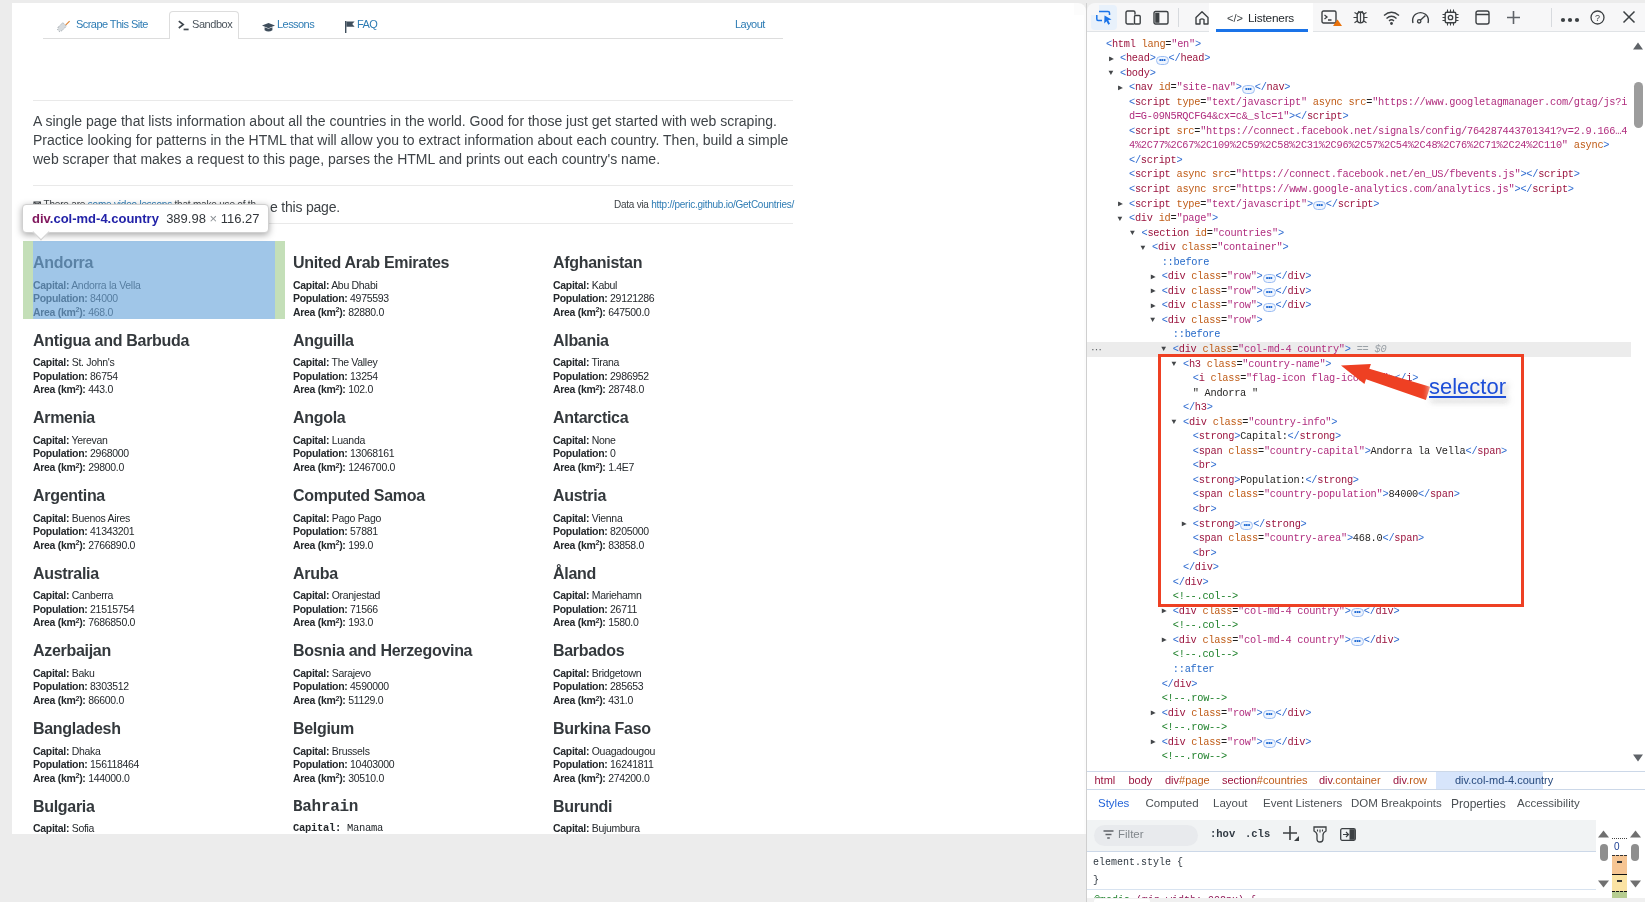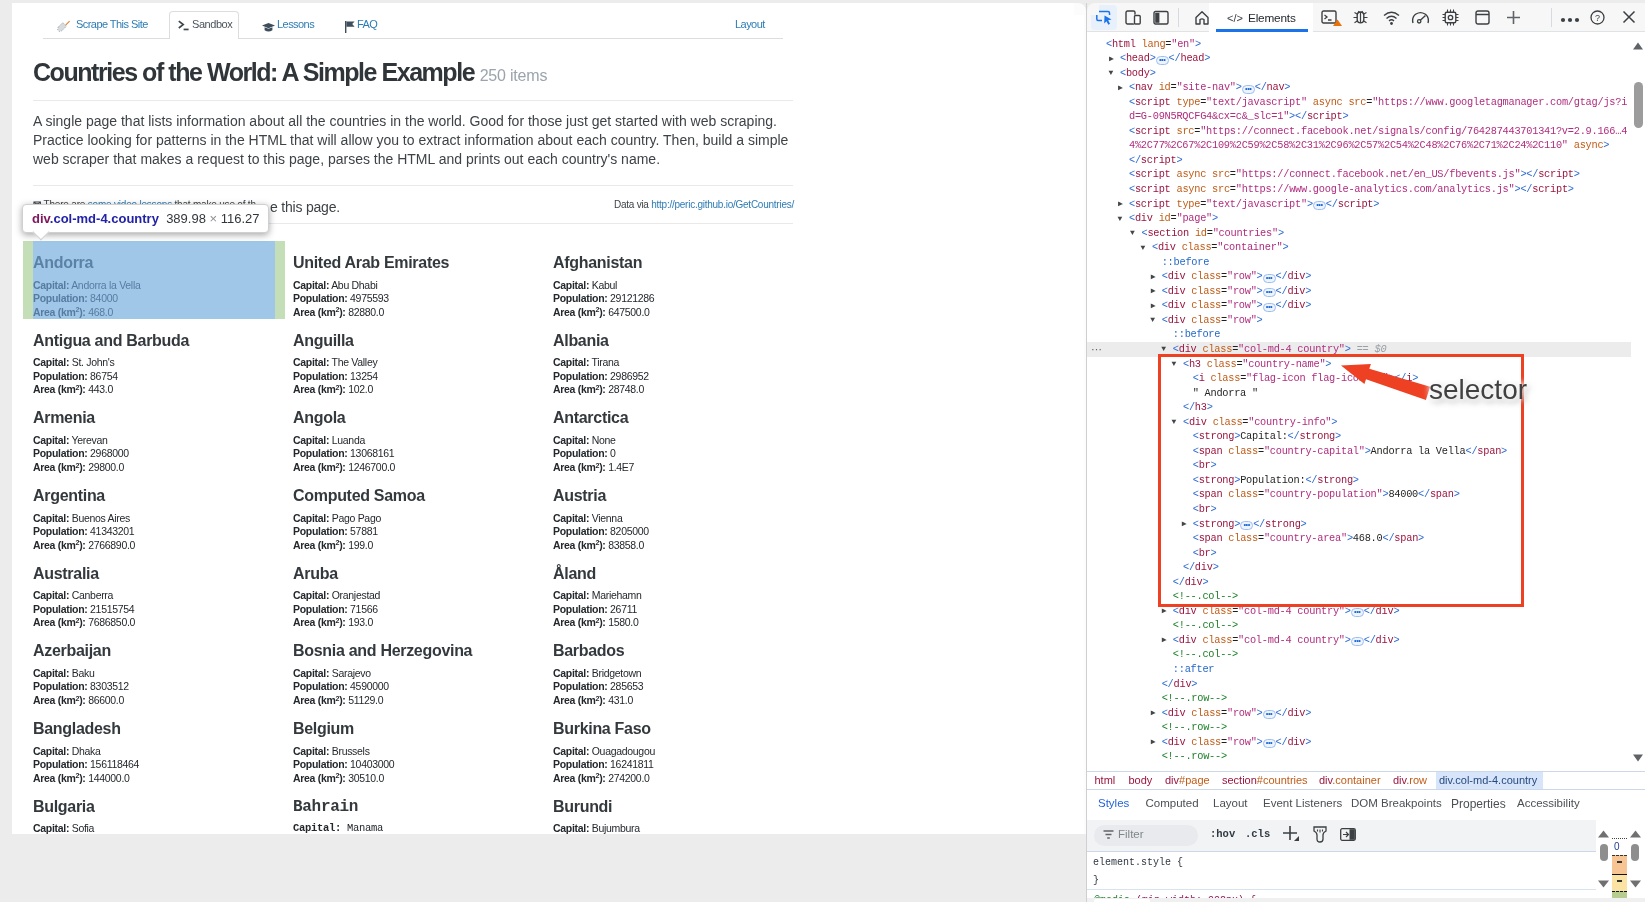--- a/index.html
+++ b/index.html
@@ -68,21 +68,20 @@
   <div class="abs" style="left:333px;top:19px;width:10px;height:12px;">
     <svg width="10" height="12" viewBox="0 0 10 12">
       <rect x="0" y="0" width="1.4" height="12" fill="#3f4e5c"></rect>
       <path d="M1.4,0.5 L9.6,0.5 L7.2,3.1 L9.6,5.7 L1.4,5.7 Z" fill="#3f4e5c"></path>
     </svg>
   </div>
   <a class="navlink abs" style="left:345px;top:17.5px;">FAQ</a>
   <a class="navlink abs" style="left:723px;top:17.5px;">Layout</a>
   <div class="abs" style="left:31px;top:37.5px;width:740px;height:1px;background:#ddd;"></div>
 
-  <div class="abs" style="left:21px;top:60px;font-size:25px;font-weight:bold;color:#303539;line-height:25px;letter-spacing:-1.45px;white-space:nowrap;">Countries of the World: A Simple Example <span style="font-size:16px;color:#9ba4ac;font-weight:normal;letter-spacing:-0.2px;">250 items</span></div>
   <div class="hr" style="top:100px;"></div>
 
   <div class="abs" style="left:21px;top:112px;font-size:14px;line-height:19.2px;color:#3e4347;letter-spacing:0;white-space:nowrap;">A single page that lists information about all the countries in the world. Good for those just get started with web scraping.<br>Practice looking for patterns in the HTML that will allow you to extract information about each country. Then, build a simple<br>web scraper that makes a request to this page, parses the HTML and prints out each country's name.</div>
 
   <div class="hr" style="top:185px;"></div>
 
   <div class="abs" style="left:21px;top:198.5px;font-size:10px;letter-spacing:-0.2px;color:#3e4347;">
     <span style="font-weight:bold;">✉</span> There are <span style="color:#2e7cb4;">some video lessons</span> that make use of th
   </div>
   <div class="abs" style="left:258px;top:198.5px;font-size:14px;letter-spacing:-0.2px;color:#3e4347;">e this page.</div>
@@ -254,21 +253,21 @@
     <rect x="1" y="1.5" width="14" height="12.5" rx="1.5" fill="none" stroke="#3c4043" stroke-width="1.4"></rect>
     <rect x="2.2" y="2.8" width="4.2" height="10" fill="#3c4043"></rect>
   </svg>
   <div class="abs" style="left:90.5px;top:5px;width:1px;height:19px;background:#d7dade;"></div>
   <svg class="abs" style="left:107px;top:7px;" width="16" height="16" viewBox="0 0 16 16">
     <path d="M2,7.5 L8,1.8 L14,7.5 L14,14 L10,14 L10,9.5 Q8,8.2 6,9.5 L6,14 L2,14 Z" fill="none" stroke="#3c4043" stroke-width="1.4" stroke-linejoin="round"></path>
   </svg>
   <div class="abs" style="left:122px;top:0;width:104px;height:28.5px;background:#fff;"></div>
   <div class="abs" style="left:129px;top:25.5px;width:92px;height:3px;background:#1a73e8;"></div>
   <div class="abs" style="left:140px;top:8.5px;font-size:11px;color:#3c4043;">&lt;/&gt;</div>
-  <div class="abs" style="left:161px;top:8px;font-size:11.8px;color:#24292e;letter-spacing:-0.2px;">Elements</div>
+  <div class="abs" style="left:161px;top:8px;font-size:11.8px;color:#24292e;letter-spacing:-0.2px;">Listeners</div>
   <svg class="abs" style="left:234px;top:7px;" width="22" height="17" viewBox="0 0 22 17">
     <rect x="1" y="1" width="14" height="12" rx="1.5" fill="none" stroke="#3c4043" stroke-width="1.4"></rect>
     <path d="M3.5,5 L6,7 L3.5,9" fill="none" stroke="#3c4043" stroke-width="1.3"></path>
     <path d="M7,10 L10.5,10" stroke="#3c4043" stroke-width="1.3"></path>
     <path d="M16.5,9.5 L21,16 L12,16 Z" fill="#e8710a"></path>
   </svg>
   <svg class="abs" style="left:265px;top:6px;" width="17" height="17" viewBox="0 0 17 17">
     <path d="M5.2,6.2 Q5.2,3 8.5,3 Q11.8,3 11.8,6.2 L11.8,10.2 Q11.8,13.8 8.5,13.8 Q5.2,13.8 5.2,10.2 Z" fill="none" stroke="#3c4043" stroke-width="1.4"></path>
     <path d="M5.2,8.5 L1.5,8.5 M11.8,8.5 L15.5,8.5 M5.6,5.2 L2.5,3.5 M11.4,5.2 L14.5,3.5 M5.6,11.8 L2.5,13.8 M11.4,11.8 L14.5,13.8 M8.5,3 L8.5,13.8 M6.3,2.2 L7.3,3.2 M10.7,2.2 L9.7,3.2" fill="none" stroke="#3c4043" stroke-width="1.2"></path>
   </svg>
@@ -357,40 +356,40 @@
 <div class="ln" style="padding-left:74.7px;"><span class="arr" style="left:63.7px;">▶</span><span class="br">&lt;</span><span class="tg">div</span> <span class="an">class</span>=<span class="av">"row"</span><span class="br">&gt;</span><span class="dots">•••</span><span class="br">&lt;/</span><span class="tg">div</span><span class="br">&gt;</span></div>
 <div class="ln" style="padding-left:74.7px;"><span class="cm">&lt;!--.row--&gt;</span></div>
 <div class="ln" style="padding-left:74.7px;"><span class="arr" style="left:63.7px;">▶</span><span class="br">&lt;</span><span class="tg">div</span> <span class="an">class</span>=<span class="av">"row"</span><span class="br">&gt;</span><span class="dots">•••</span><span class="br">&lt;/</span><span class="tg">div</span><span class="br">&gt;</span></div>
 <div class="ln" style="padding-left:74.7px;"><span class="cm">&lt;!--.row--&gt;</span></div>
   </div>
 
   <div class="abs" style="left:71px;top:350.5px;width:366px;height:253px;border:3px solid #ee4023;z-index:20;"></div>
   <svg class="abs" style="left:252.0px;top:359.1px;z-index:21;" width="93" height="40" viewBox="0 0 93 40">
     <polygon points="2.0,3.4 25.4,22.0 27.0,17.2 86.9,38.1 91.1,24.8 30.3,6.8 31.9,2.0" fill="#ee4023"></polygon>
   </svg>
-  <div class="abs" style="left:342px;top:371px;z-index:22;font-size:28px;color:#404040;
-       text-shadow:0 0 6px #fff, 0 0 6px #fff, 0 0 8px #fff, 2px 3px 6px rgba(120,120,120,0.8);">selector</div>
+  <div class="abs" style="left:342px;top:371px;z-index:22;font-size:22px;color:#1d4ed8;
+       text-shadow:0 0 6px #fff, 0 0 6px #fff, 0 0 8px #fff, 2px 3px 6px rgba(120,120,120,0.8);text-decoration:underline;">selector</div>
 
   <svg class="abs" style="left:546px;top:39px;" width="10" height="8" viewBox="0 0 10 8">
       <polygon points="5,0.5 10,7.5 0,7.5" fill="#5f6368"></polygon>
     </svg>
   <div class="abs" style="left:546.5px;top:79px;width:9px;height:46px;background:#9c9c9c;border-radius:4.5px;"></div>
   <svg class="abs" style="left:546px;top:751px;" width="10" height="8" viewBox="0 0 10 8">
       <polygon points="0,0.5 10,0.5 5,7.5" fill="#5f6368"></polygon>
     </svg>
 
   <div class="abs" style="left:0;top:767.5px;width:558px;height:19.5px;background:#fff;border-top:1px solid #ccd8e8;border-bottom:1px solid #ccd8e8;font-size:11px;line-height:18px;"></div>
   <div class="abs" style="left:349px;top:768.5px;width:107px;height:17.5px;background:#d7e5fb;"></div>
   <div class="abs" style="left:7.5px;top:770.5px;font-size:11px;z-index:2;white-space:nowrap;"><span class="tg">html</span></div>
   <div class="abs" style="left:41.5px;top:770.5px;font-size:11px;z-index:2;white-space:nowrap;"><span class="tg">body</span></div>
   <div class="abs" style="left:78px;top:770.5px;font-size:11px;z-index:2;white-space:nowrap;"><span class="tg">div</span><span class="an">#page</span></div>
   <div class="abs" style="left:135px;top:770.5px;font-size:11px;z-index:2;white-space:nowrap;"><span class="tg">section</span><span class="an">#countries</span></div>
   <div class="abs" style="left:232px;top:770.5px;font-size:11px;z-index:2;white-space:nowrap;"><span class="tg">div</span><span class="an">.container</span></div>
   <div class="abs" style="left:306px;top:770.5px;font-size:11px;z-index:2;white-space:nowrap;"><span class="tg">div</span><span class="an">.row</span></div>
-  <div class="abs" style="left:352px;top:770.5px;font-size:11px;z-index:2;white-space:nowrap;"><span style="color:#274a7e;">div.col-md-4.country</span></div>
+  <div class="abs" style="left:352px;top:770.5px;font-size:11px;z-index:2;white-space:nowrap;"><span style="color:#274a7e;margin-left:16px;">div.col-md-4.country</span></div>
 
   <div class="abs" style="left:11px;top:793.5px;font-size:11.5px;color:#2464d8;">Styles</div>
   <div class="abs" style="left:58.5px;top:793.5px;font-size:11.5px;color:#4b5054;white-space:nowrap;">Computed</div>
   <div class="abs" style="left:126px;top:793.5px;font-size:11.5px;color:#4b5054;white-space:nowrap;">Layout</div>
   <div class="abs" style="left:176px;top:793.5px;font-size:11.5px;color:#4b5054;white-space:nowrap;">Event Listeners</div>
   <div class="abs" style="left:264px;top:793.5px;font-size:11.5px;color:#4b5054;white-space:nowrap;">DOM Breakpoints</div>
   <div class="abs" style="left:364px;top:793.5px;font-size:12px;color:#4b5054;white-space:nowrap;">Properties</div>
   <div class="abs" style="left:430px;top:793.5px;font-size:11.5px;color:#4b5054;white-space:nowrap;">Accessibility</div>
 
   <div class="abs" style="left:0;top:816.5px;width:509px;height:32px;background:#f1f3f4;border-bottom:1px solid #ccd8e8;"></div>

